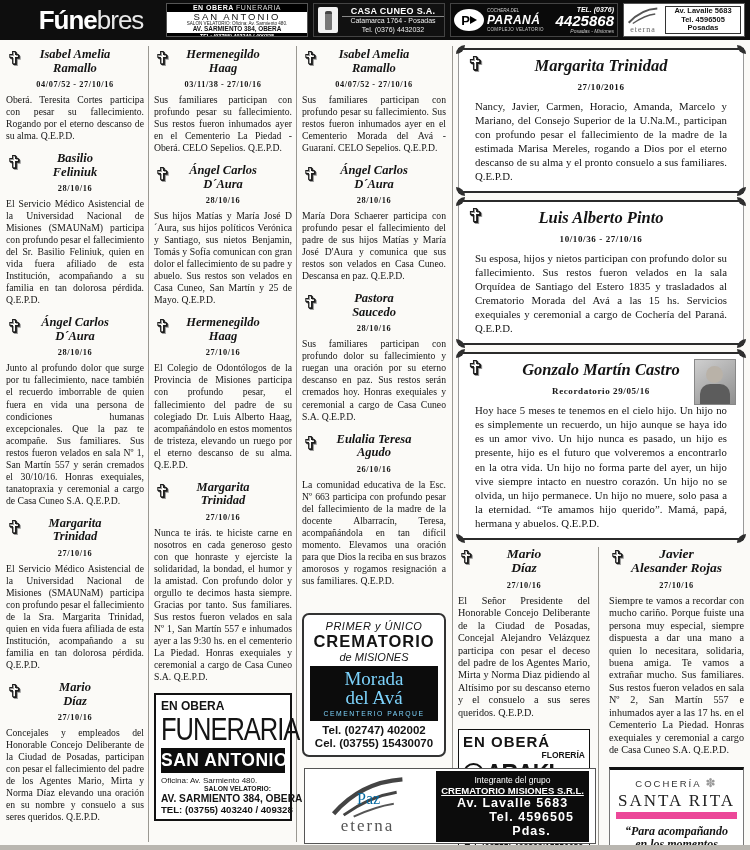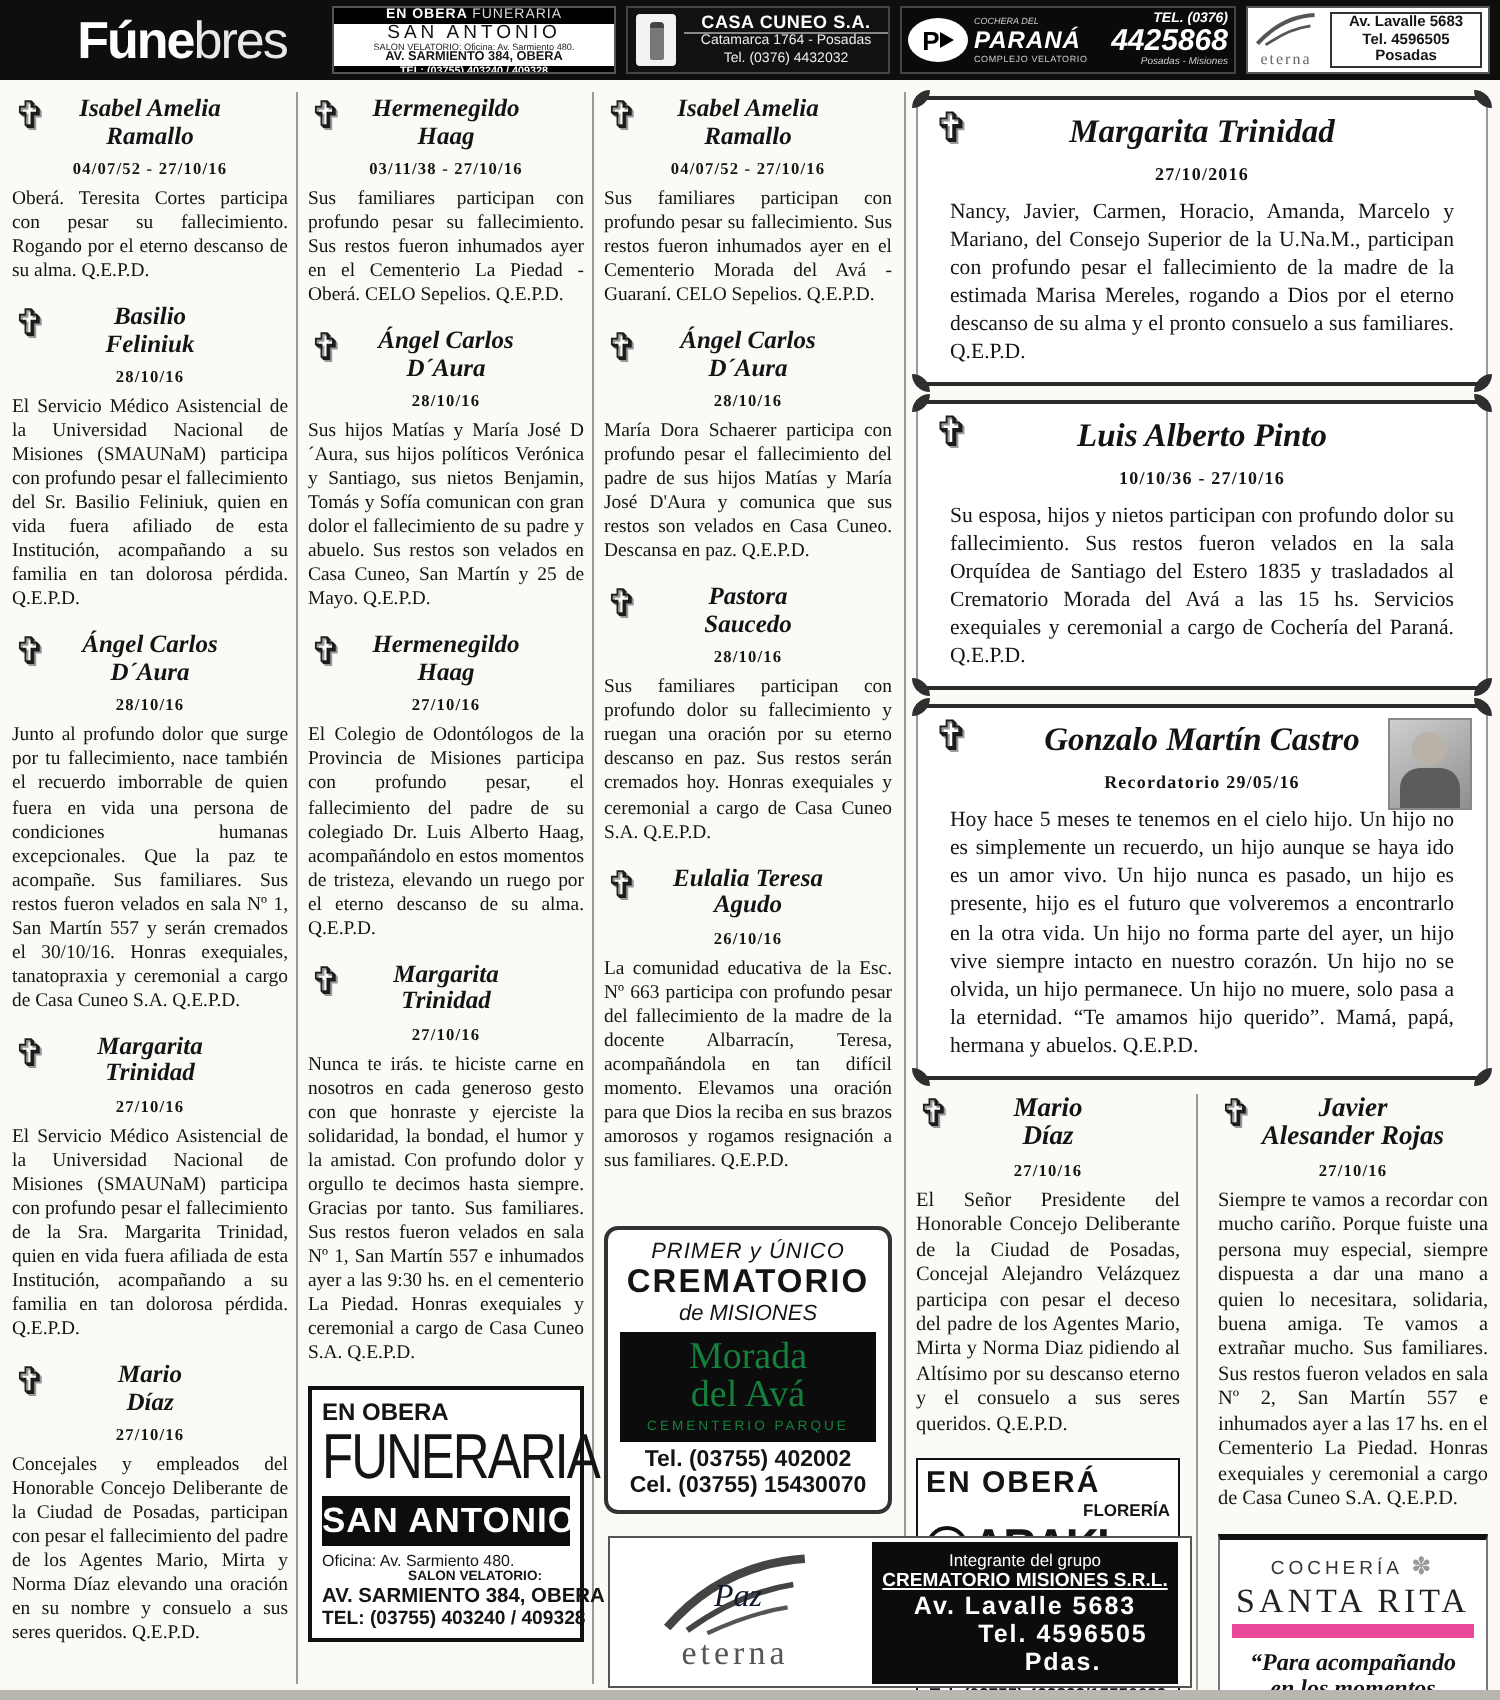--- a/index.html
+++ b/index.html
@@ -106,21 +106,21 @@
   .fa-salon{font-size:6.8px;font-weight:bold;text-align:right;padding-right:14px;}
   .fa-addr{font-size:10.2px;font-weight:bold;margin-top:1px;white-space:nowrap;}
   .fa-tel{font-size:9.6px;font-weight:bold;white-space:nowrap;}
 
   
   .ad-crematorio{border:2px solid #333;border-radius:7px;margin-top:26px;padding:5px 4px;text-align:center;
                  font-family:"Liberation Sans",sans-serif;background:#fff;}
   .cr-l1{font-style:italic;font-size:11px;letter-spacing:.5px;}
   .cr-l2{font-weight:800;font-size:16.5px;letter-spacing:1px;white-space:nowrap;}
   .cr-l3{font-style:italic;font-size:11px;}
-  .cr-black{background:#0c0c0c;color:#15803d;margin:3px 2px;padding:3px 12px 4px;font-family:"Liberation Serif",serif;}
+  .cr-black{background:#0c0c0c;color:#7dd3fc;margin:3px 2px;padding:3px 12px 4px;font-family:"Liberation Serif",serif;}
   .cr-b1{font-size:19px;line-height:19px;}
   .cr-b2{font-size:19px;line-height:19px;}
   .cr-b3{font-size:6.8px;letter-spacing:1.5px;margin-top:3px;font-family:"Liberation Sans",sans-serif;}
   .cr-tel{font-weight:bold;font-size:11.5px;line-height:13px;white-space:nowrap;}
 
   
   .ad-araki{border:1.5px solid #111;margin-top:6px;padding:3px 4px;background:#fff;
             font-family:"Liberation Sans",sans-serif;}
   .ar-head{font-weight:800;font-size:15px;letter-spacing:1px;}
   .ar-floreria{font-weight:bold;font-size:8.5px;text-align:right;}
@@ -140,21 +140,21 @@
   .sr-cocheria{font-family:"Liberation Sans",sans-serif;font-size:9.5px;letter-spacing:2px;color:#333;}
   .sr-flower{font-family:"DejaVu Sans",sans-serif;color:#999;font-size:12px;}
   .sr-brand{font-size:17px;letter-spacing:2px;border-bottom:7px solid #ec4899;display:inline-block;
             padding:0 2px 1px;margin-top:1px;color:#222;}
   .sr-quote{font-style:italic;font-weight:bold;font-size:12px;line-height:1.15;margin:6px 4px 5px;}
 
   
   .ad-bottom{position:absolute;left:304px;top:768px;width:290px;height:74px;background:#fff;
              border:1.5px solid #555;display:flex;align-items:center;z-index:5;}
   .pb-logo{width:125px;text-align:center;position:relative;}
-  .pb-script{position:absolute;left:52px;top:14px;font-style:italic;font-size:16px;color:#0f172a;}
+  .pb-script{position:absolute;left:52px;top:14px;font-size:16px;color:#0369a1;}
   .pb-word{font-size:17px;letter-spacing:2px;color:#555;margin-top:-8px;}
   .pb-black{flex:1;background:#0c0c0c;color:#fff;text-align:center;margin:5px 6px;padding:4px 0;
             font-family:"Liberation Sans",sans-serif;}
   .pb-g1{font-size:8.5px;}
   .pb-g2{font-size:9.5px;font-weight:bold;text-decoration:underline;}
   .pb-addr{font-size:12.5px;font-weight:800;letter-spacing:1px;}
   .pb-tel{font-size:12.5px;font-weight:800;letter-spacing:1px;padding-left:38px;}
 
   .page-bottom{position:absolute;left:0;right:0;bottom:0;height:5px;background:#b9b6b0;}
 </style>
@@ -381,21 +381,21 @@
 </div>
     <div class="ad-crematorio">
       <div class="cr-l1">PRIMER y ÚNICO</div>
       <div class="cr-l2">CREMATORIO</div>
       <div class="cr-l3">de MISIONES</div>
       <div class="cr-black">
         <div class="cr-b1">Morada</div>
         <div class="cr-b2">del Avá</div>
         <div class="cr-b3">CEMENTERIO PARQUE</div>
       </div>
-      <div class="cr-tel">Tel. (03755) 402002</div>
+      <div class="cr-tel">Tel. (02747) 402002</div>
       <div class="cr-tel">Cel. (03755) 15430070</div>
     </div>
   </div>
 
   <div class="col" id="col4">
 
     <div class="box">
       <span class="orn tl"></span>
         <span class="orn tr"></span>
         <span class="orn bl"></span>

